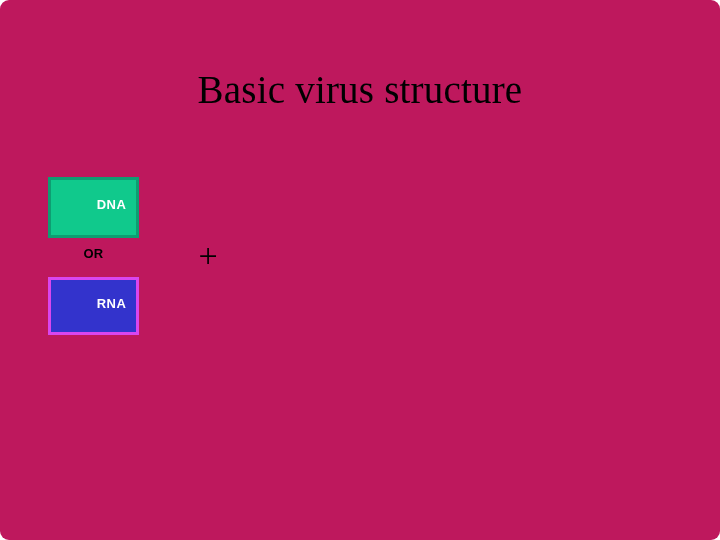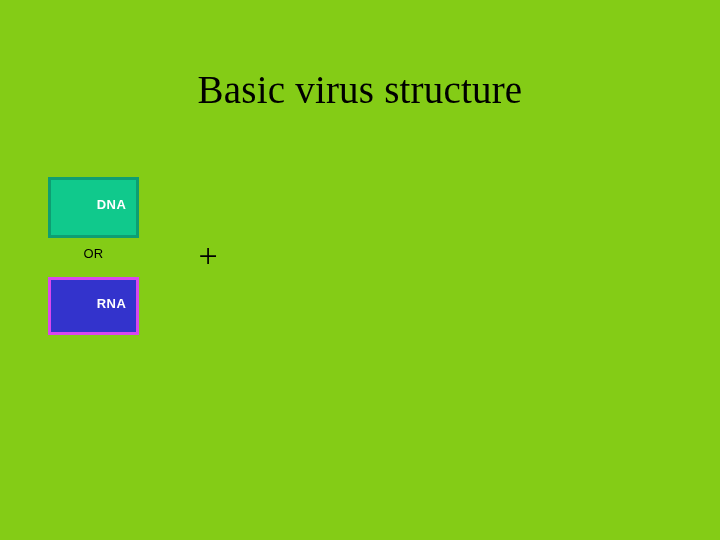--- a/index.html
+++ b/index.html
@@ -4,23 +4,24 @@
 <style>
   html, body {
     margin: 0;
     padding: 0;
     background: #ffffff;
   }
   #slide {
     position: relative;
     width: 720px;
     height: 540px;
-    background: #84cc16;
+    background: #be185d;
     overflow: hidden;
     font-family: "Liberation Sans", sans-serif;
+    border-radius: 9px;
     -webkit-font-smoothing: antialiased;
   }
 
   
   .slide-title {
     position: absolute;
     left: 0;
     top: 66px;
     width: 720px;
     text-align: center;
@@ -76,21 +77,21 @@
 
   
   .or-text {
     position: absolute;
     left: 48px;
     top: 246px;
     width: 91px;
     text-align: center;
     font-family: "Liberation Sans", sans-serif;
     font-size: 13px;
-    font-weight: normal;
+    font-weight: bold;
     color: #000000;
     line-height: 16px;
     letter-spacing: 0.3px;
   }
 
   
   .plus-sign {
     position: absolute;
     left: 188px;
     top: 238px;

